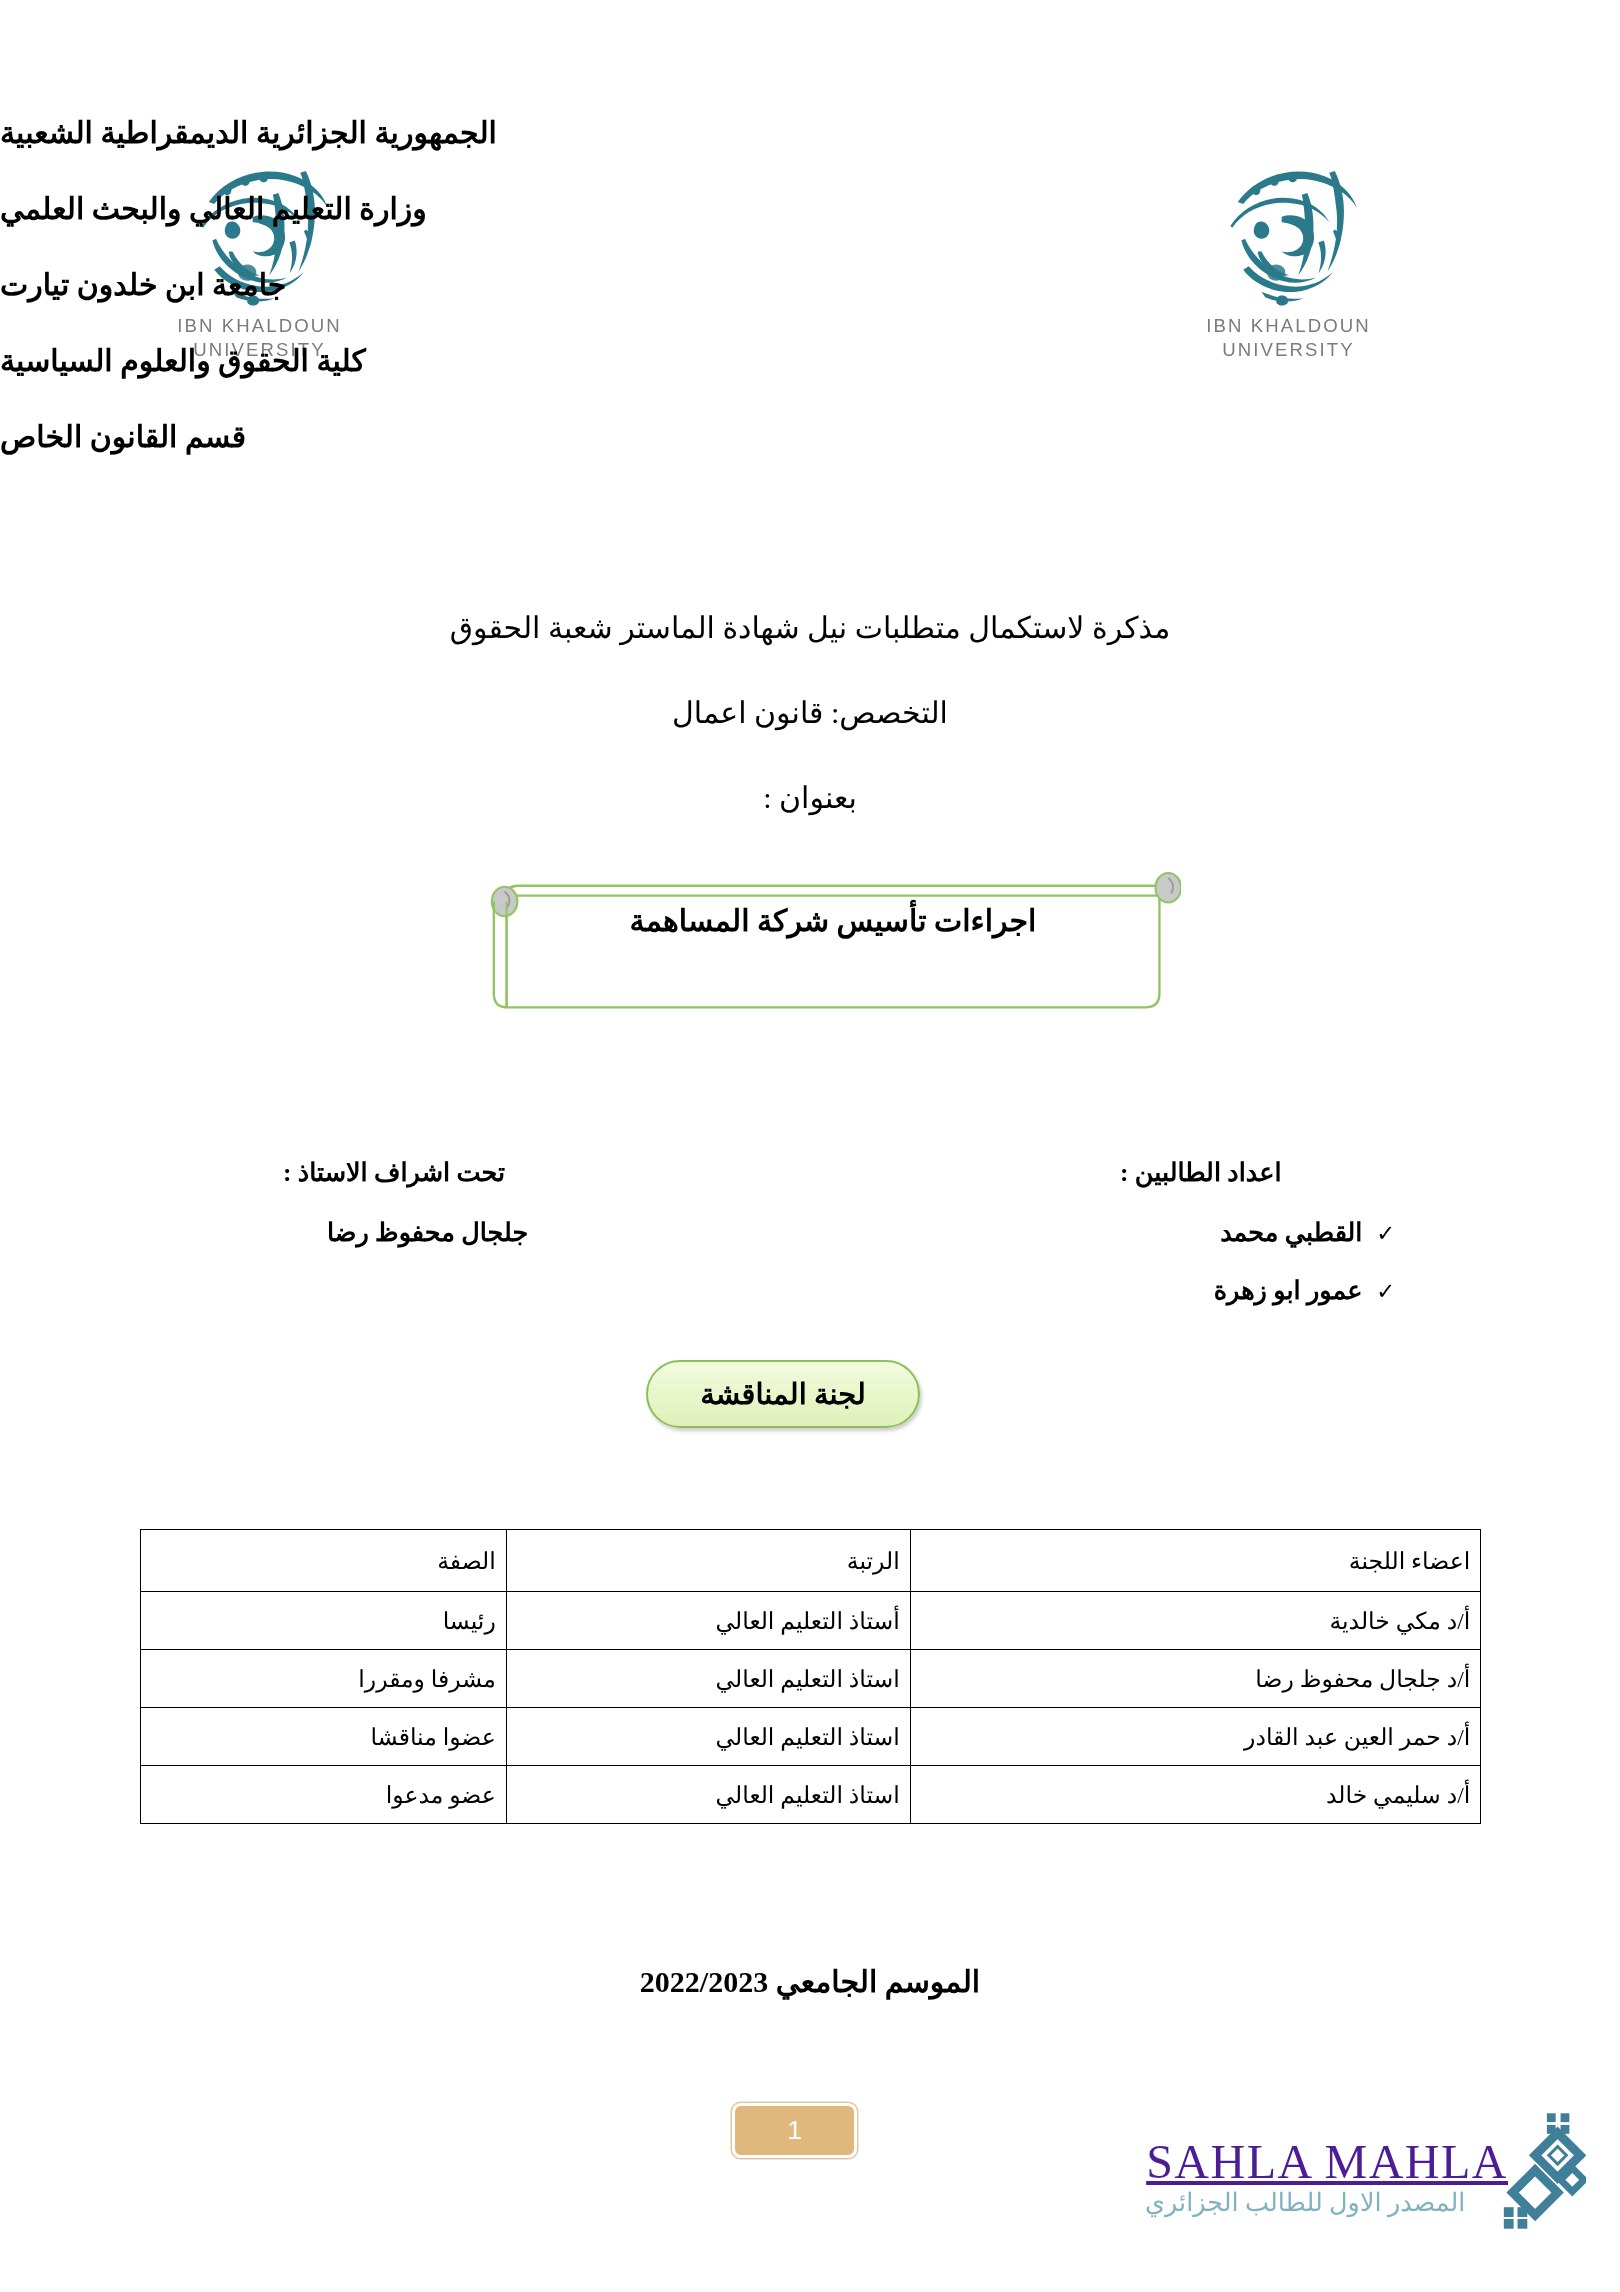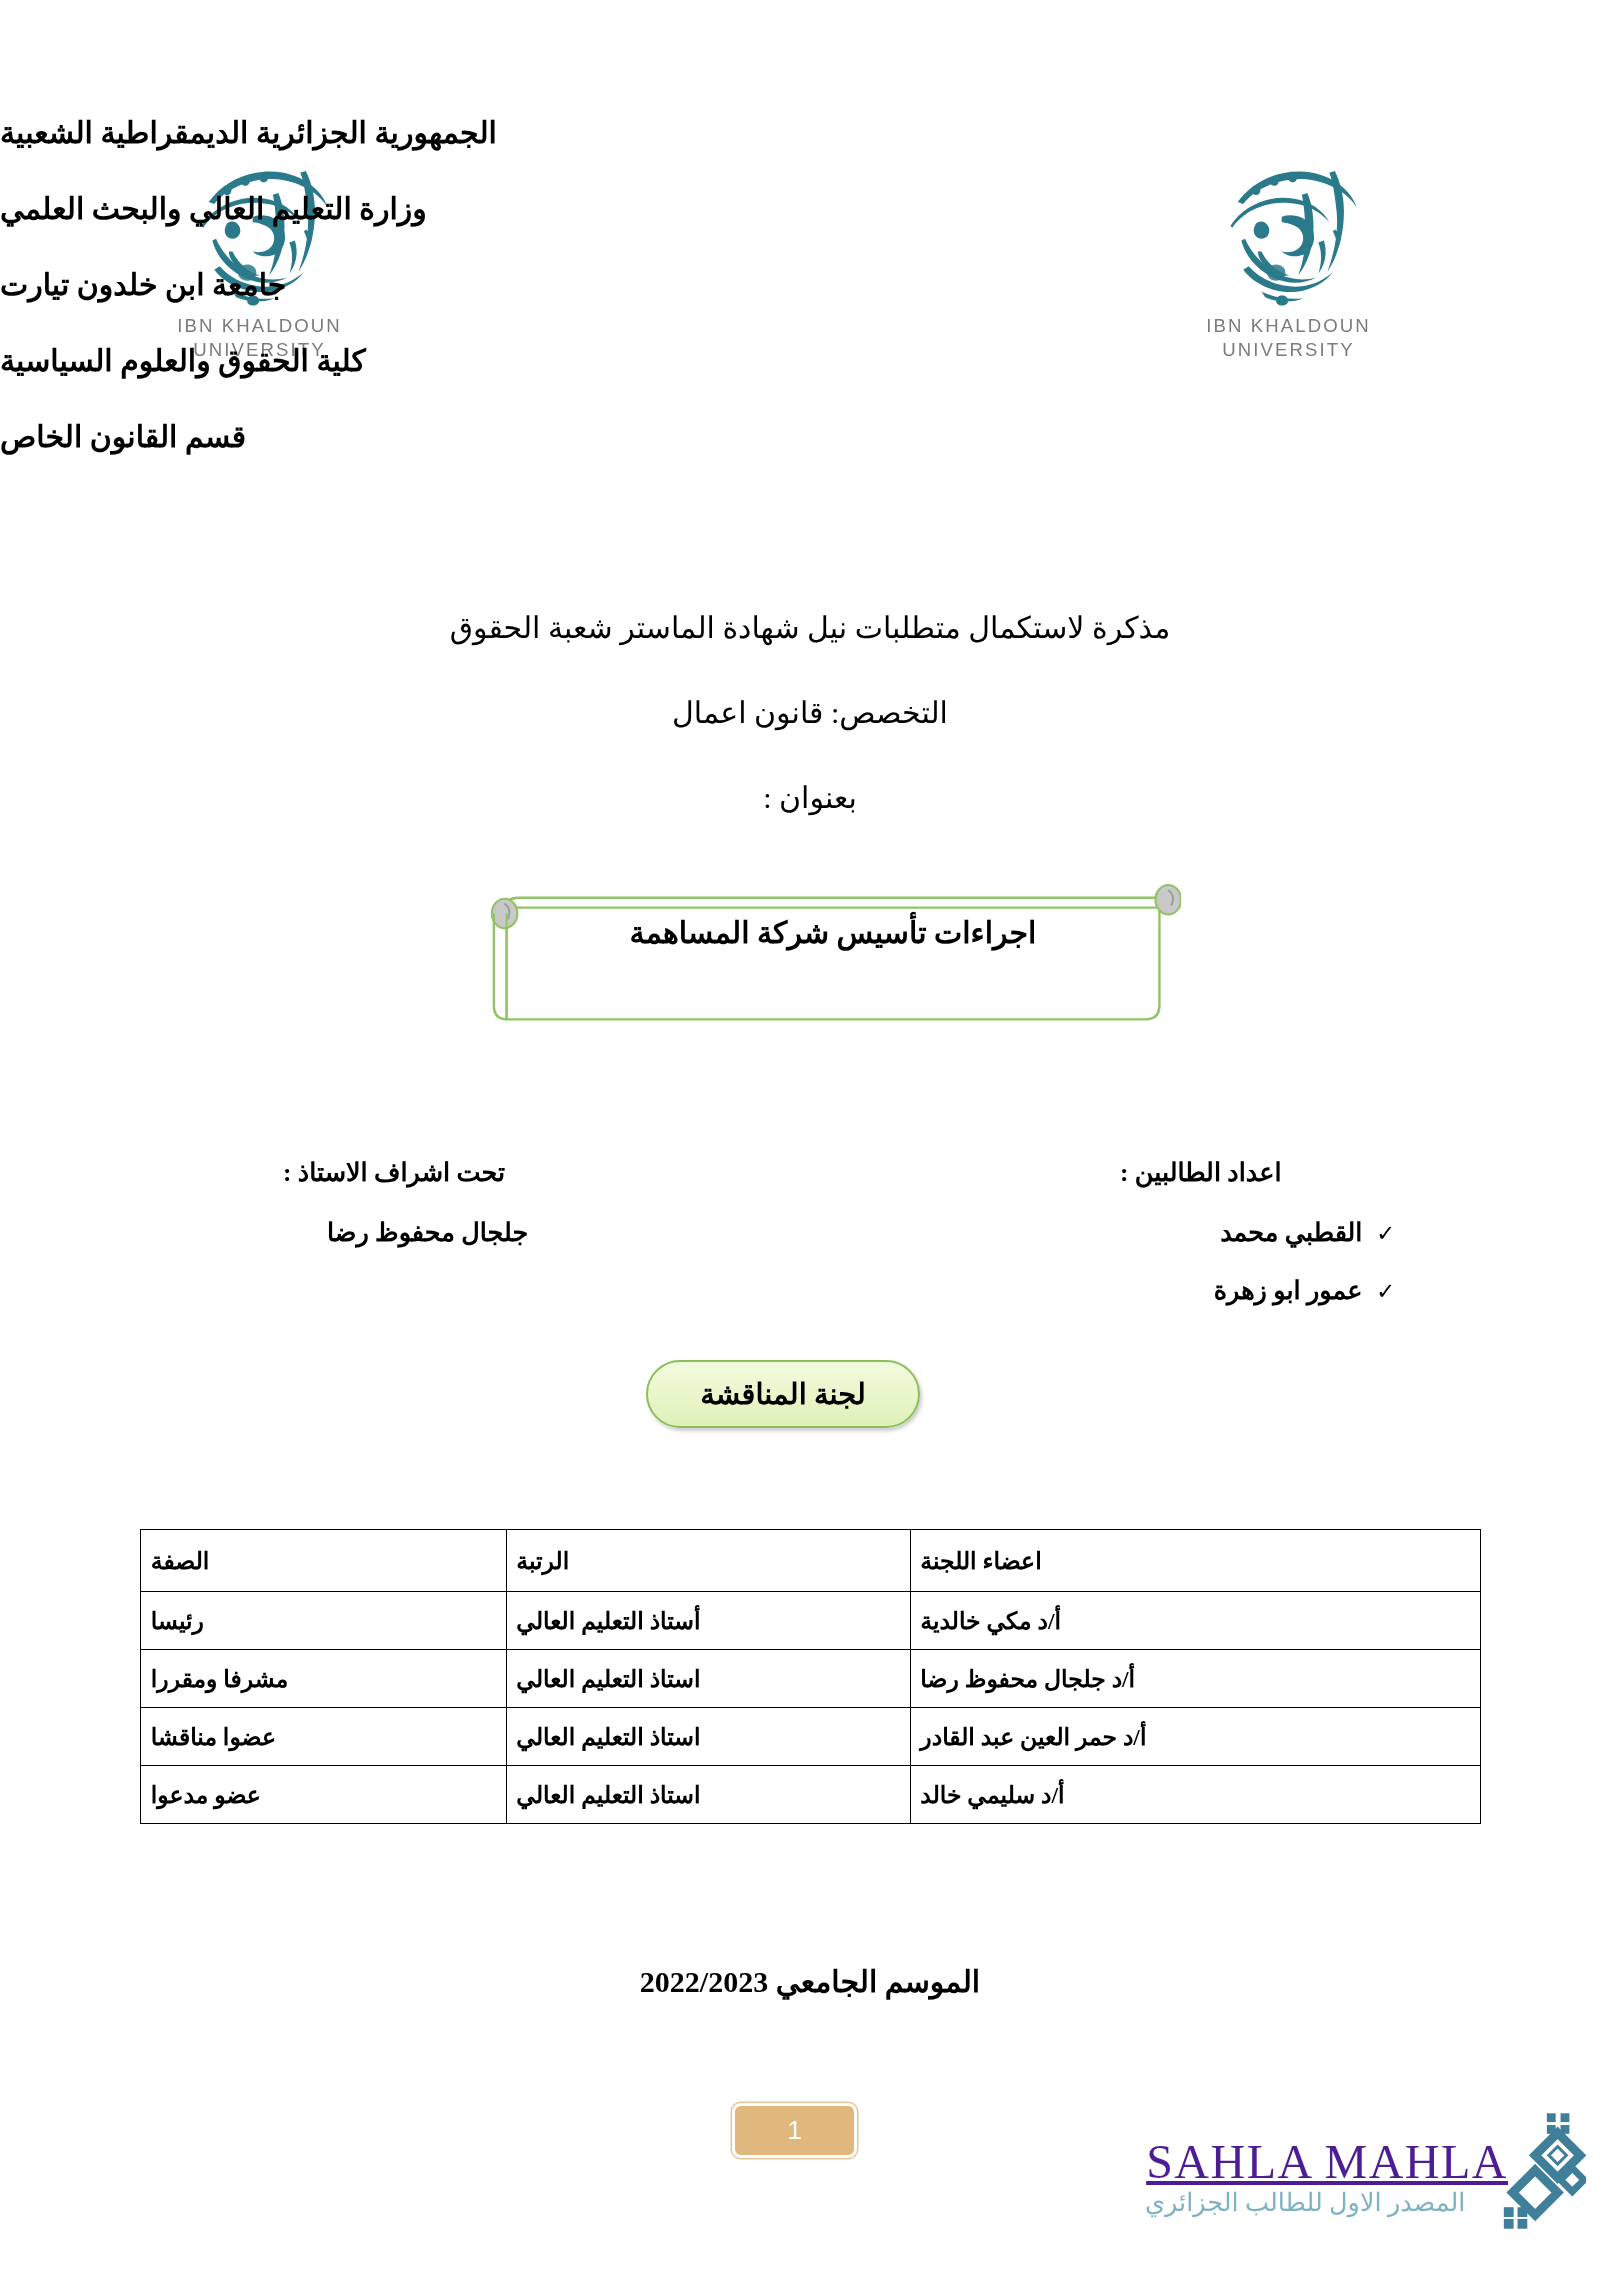--- a/index.html
+++ b/index.html
@@ -88,21 +88,21 @@
   .banner-wrap {
     position: absolute;
     top: 870px;
     left: 0;
     width: 1620px;
     height: 176px;
   }
   .banner {
     position: absolute;
     left: 485px;
-    top: 12px;
+    top: 0;
     width: 696px;
     height: 157px;
   }
   .banner-svg {
     position: absolute;
     left: 0;
     top: 0;
   }
   .banner-text {
     position: absolute;
@@ -195,22 +195,22 @@
     top: 1529px;
     left: 140px;
     width: 1341px;
     border-collapse: collapse;
     direction: rtl;
     table-layout: fixed;
   }
   .committee-table th,
   .committee-table td {
     border: 1.6px solid #000;
-    text-align: left;
-    font-weight: bold;
+    text-align: right;
+    font-weight: normal;
     font-size: 23.5px;
     color: #000;
     height: 57px;
     padding: 0 9.8px;
     vertical-align: middle;
   }
   .committee-table th { height: 61px; }
   .col-members { width: 43%; }
   .col-rank    { width: 30%; }
   .col-role    { width: 27%; }

